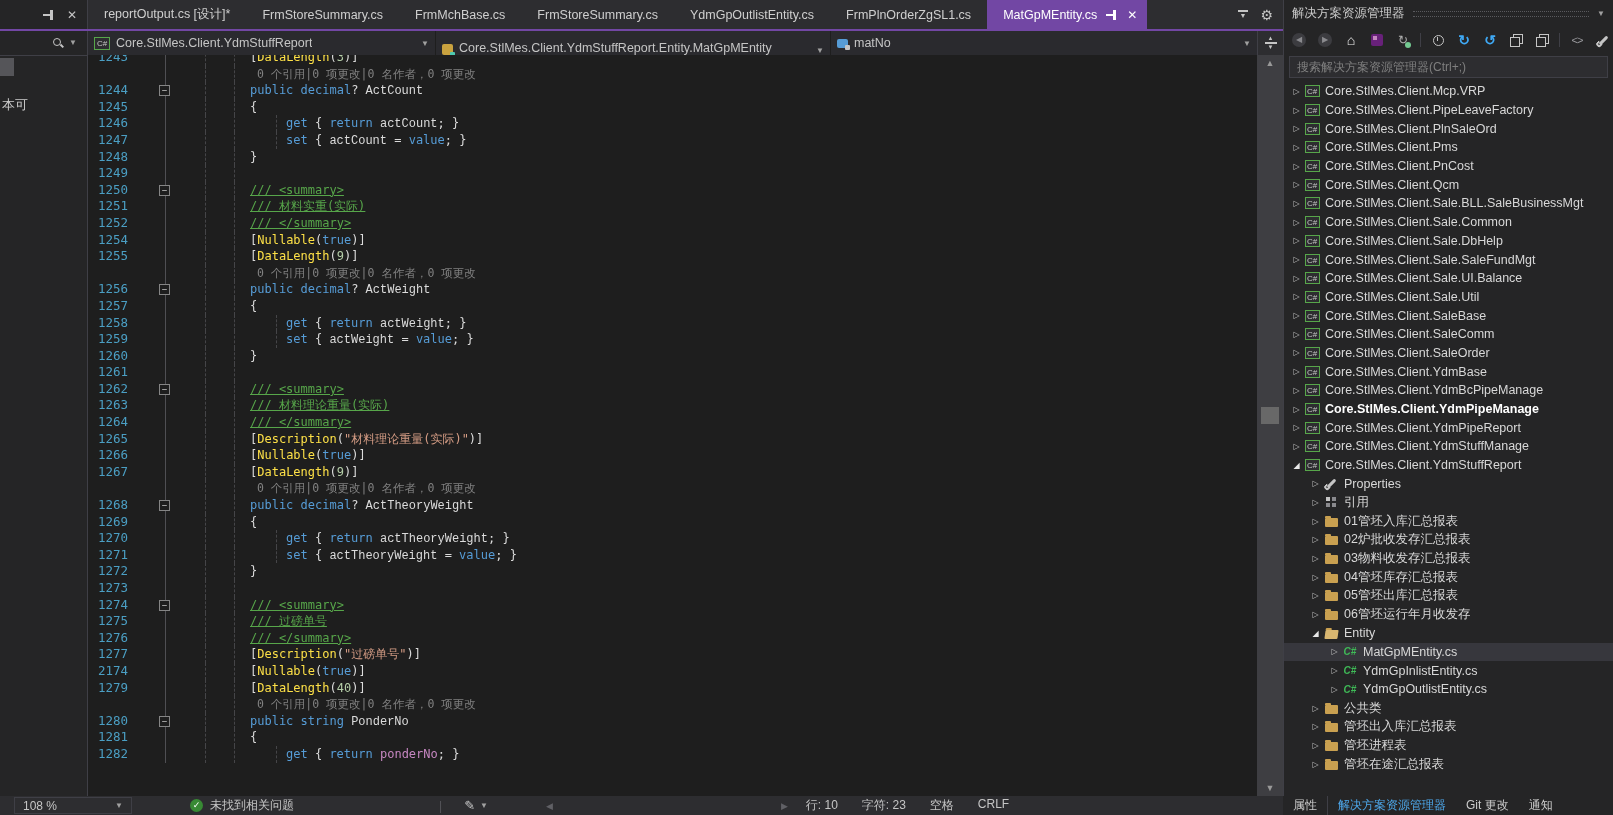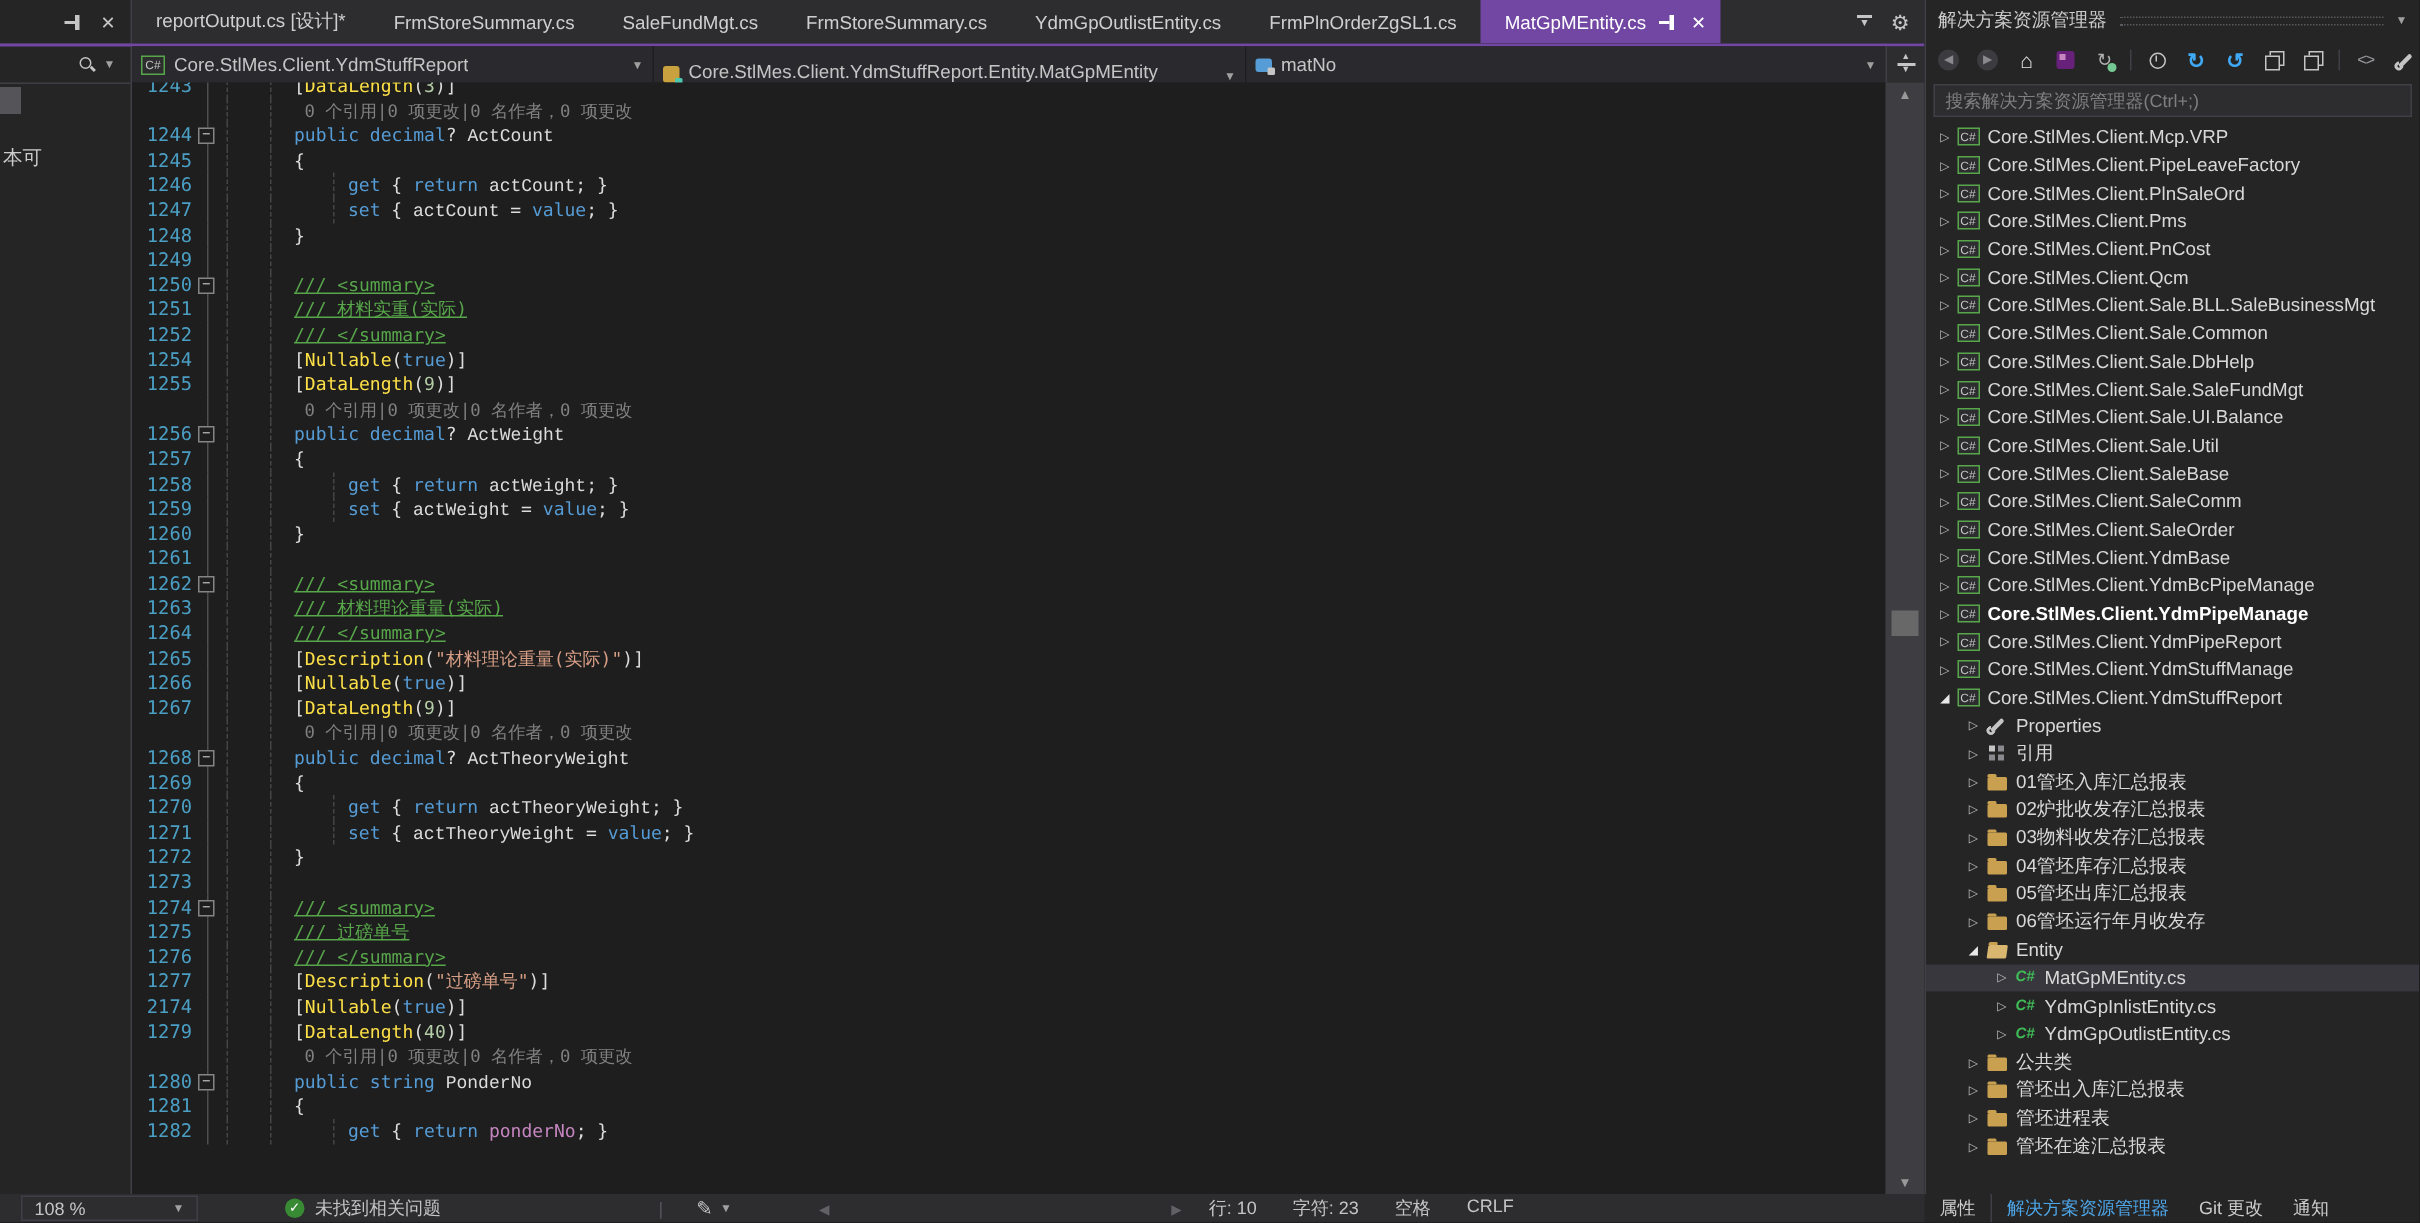--- a/index.html
+++ b/index.html
@@ -47,21 +47,21 @@
   .nav-label{color:#C5C5C5;font-size:12.5px;white-space:nowrap;overflow:hidden;}
   #split-btn{position:absolute;left:1257px;top:31px;width:26px;height:24px;background:#2D2D30;border-left:1px solid #3F3F46;box-sizing:border-box;
              display:flex;flex-direction:column;align-items:center;justify-content:center;color:#C5C5C5;}
   #split-btn .tri{font-size:6px;line-height:5px;}
   #split-btn .bar{width:12px;height:2px;background:#C5C5C5;margin:1px 0;}
 
   
   #editor{position:absolute;left:88px;top:55px;width:1169px;height:741px;background:#1E1E1E;overflow:hidden;
           font-family:"DejaVu Sans Mono",monospace;}
   #code{margin-top:-6px;}
-  .crow{display:flex;height:16.6px;line-height:16.6px;font-size:12px;white-space:pre;}
+  .crow{display:flex;height:16.6px;line-height:16.6px;font-size:12px;white-space:pre;gap:27px;}
   .ln{width:40px;flex:none;text-align:right;color:#4B9FC4;font-size:12.5px;}
   .fold{width:22px;flex:none;position:relative;}
   .fold-line{position:absolute;left:10px;top:0;bottom:0;width:1px;background:#4F4F53;}
   .fold-box{position:absolute;left:4px;top:3px;width:11px;height:11px;box-sizing:border-box;background:#1E1E1E;border:1px solid #858585;
             color:#C5C5C5;font-size:9px;line-height:8px;text-align:center;}
   .cc{position:relative;flex:1;padding-left:46px;color:#DCDCDC;}
   .cc::before{content:"";position:absolute;left:1px;top:0;bottom:0;border-left:1px dashed #454548;}
   .cc::after{content:"";position:absolute;left:30px;top:0;bottom:0;border-left:1px dashed #454548;}
   .cc.deep{padding-left:82px;}
   .g3{position:absolute;left:72px;top:0;bottom:0;border-left:1px dashed #454548;}
@@ -155,21 +155,21 @@
 
   <div id="tabbar">
     <div class="tabs">
         <div class="tab">
           <span class="tab-label">reportOutput.cs [设计]*</span>
         </div>
         <div class="tab">
           <span class="tab-label">FrmStoreSummary.cs</span>
         </div>
         <div class="tab">
-          <span class="tab-label">SaleFundMgt.cs</span>
+          <span class="tab-label">FrmMchBase.cs</span>
         </div>
         <div class="tab">
           <span class="tab-label">FrmStoreSummary.cs</span>
         </div>
         <div class="tab">
           <span class="tab-label">YdmGpOutlistEntity.cs</span>
         </div>
         <div class="tab">
           <span class="tab-label">FrmPlnOrderZgSL1.cs</span>
         </div>

